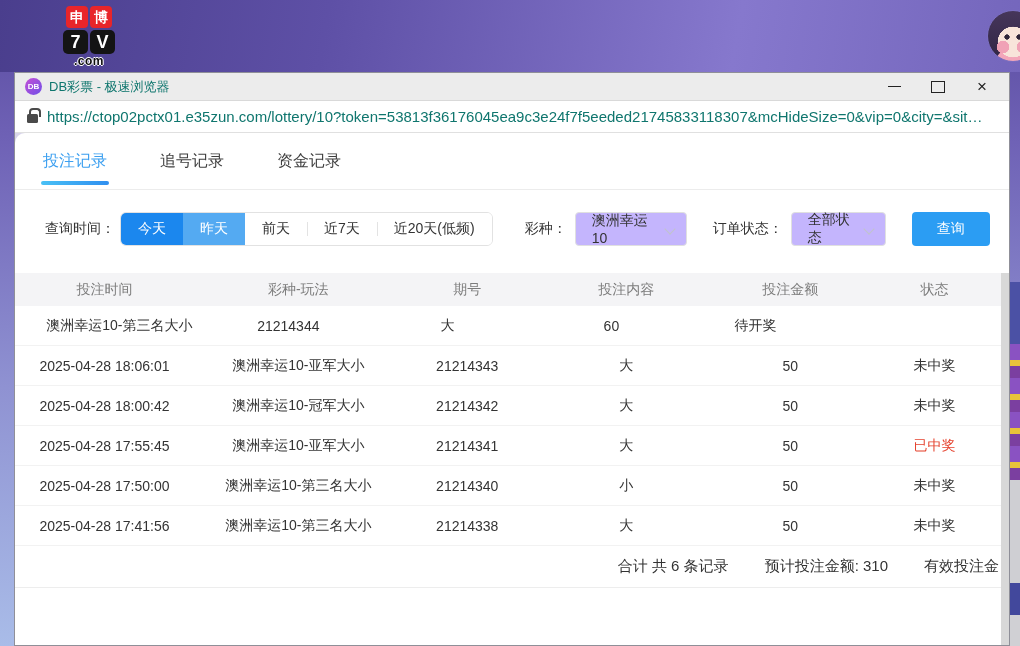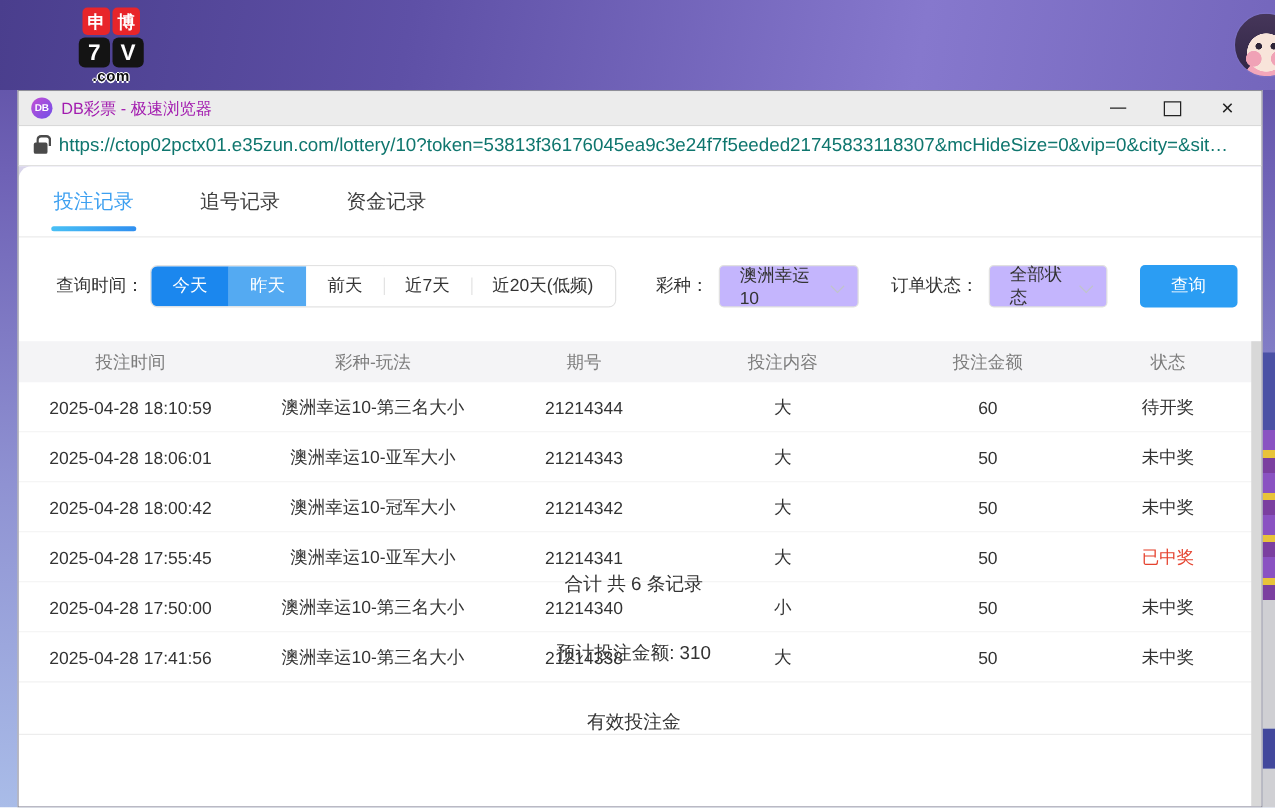--- a/index.html
+++ b/index.html
@@ -43,21 +43,21 @@
   .frag-e { top:615px; height:31px;  background:#d0d0d4; }
 
   
   .bwindow { position:absolute; left:14px; top:72px; width:996px; height:574px;
     border:1px solid #8f8f98; display:flex; flex-direction:column; background:#fff; }
   .titlebar { height:28px; background:#ececec; border-bottom:1px solid #d9d9d9;
     display:flex; align-items:center; padding:0 10px; flex:none; }
   .favicon { width:17px; height:17px; border-radius:50%;
     background:linear-gradient(135deg,#c44fd6,#6f4fe8); color:#fff; font-size:8px; font-weight:bold;
     display:flex; align-items:center; justify-content:center; margin-right:7px; flex:none; }
-  .wtitle { font-size:13px; color:#a21caf; }
+  .wtitle { font-size:13px; color:#0f766e; }
   .wcontrols { margin-left:auto; display:flex; align-items:center; gap:26px; padding-right:8px; }
   .wc { width:18px; height:18px; display:flex; align-items:center; justify-content:center; cursor:pointer; }
   .wc-min  { }
   .wc-min::before { content:""; width:13px; height:0; border-top:1.6px solid #222; }
   .wc-max::before { content:""; width:12px; height:10px; border:1.6px solid #222; }
   .wc-close { font-size:17px; color:#222; line-height:1; }
 
   .urlbar { height:32px; background:#fff; border-bottom:1px solid #e0e0e0;
     display:flex; align-items:center; padding:0 12px; flex:none; }
   .lock { position:relative; width:11px; height:9px; background:#4a4a4a; border-radius:1.5px;
@@ -103,21 +103,21 @@
   .trow { display:flex; align-items:center; }
   .thead { height:33px; background:#f4f4f6; }
   .thead .cell { color:#7c7c7c; font-size:14px; }
   .tbody-row { height:40px; border-bottom:1px solid #f2f2f2; background:#fff; }
   .cell { font-size:14px; color:#333; text-align:center; white-space:nowrap; overflow:hidden; }
   .c0 { width:18%; } .c1 { width:21%; } .c2 { width:13%; } .c3 { width:19%; } .c4 { width:14%; } .c5 { width:15%; }
   .cell.win { color:#e5432f; }
 
   
   .summary { display:flex; align-items:center; justify-content:flex-end; gap:36px; height:42px;
-    border-bottom:1px solid #ededed; padding-right:10px; font-size:15px; color:#333; white-space:nowrap;flex-direction:column; }
+    border-bottom:1px solid #ededed; padding-right:10px; font-size:15px; color:#333; white-space:nowrap; }
 
   
   .page-scrollbar { position:absolute; right:0; top:140px; bottom:0; width:8px; background:#d8d8d8; cursor:pointer; }
 </style>
 </head>
 <body>
 
 <div class="stage">
 
   <div class="topnav">
@@ -191,21 +191,20 @@
           <div class="trow thead" id="table-head">
               <div class="cell c0">投注时间</div>
               <div class="cell c1">彩种-玩法</div>
               <div class="cell c2">期号</div>
               <div class="cell c3">投注内容</div>
               <div class="cell c4">投注金额</div>
               <div class="cell c5">状态</div>
             </div>
           <div id="table-body">
               <div class="trow tbody-row">
-                <div class="cell c0">2025-04-28 18:10:59</div>
                 <div class="cell c1">澳洲幸运10-第三名大小</div>
                 <div class="cell c2">21214344</div>
                 <div class="cell c3">大</div>
                 <div class="cell c4">60</div>
                 <div class="cell c5">待开奖</div>
               </div>
               <div class="trow tbody-row">
                 <div class="cell c0">2025-04-28 18:06:01</div>
                 <div class="cell c1">澳洲幸运10-亚军大小</div>
                 <div class="cell c2">21214343</div>

